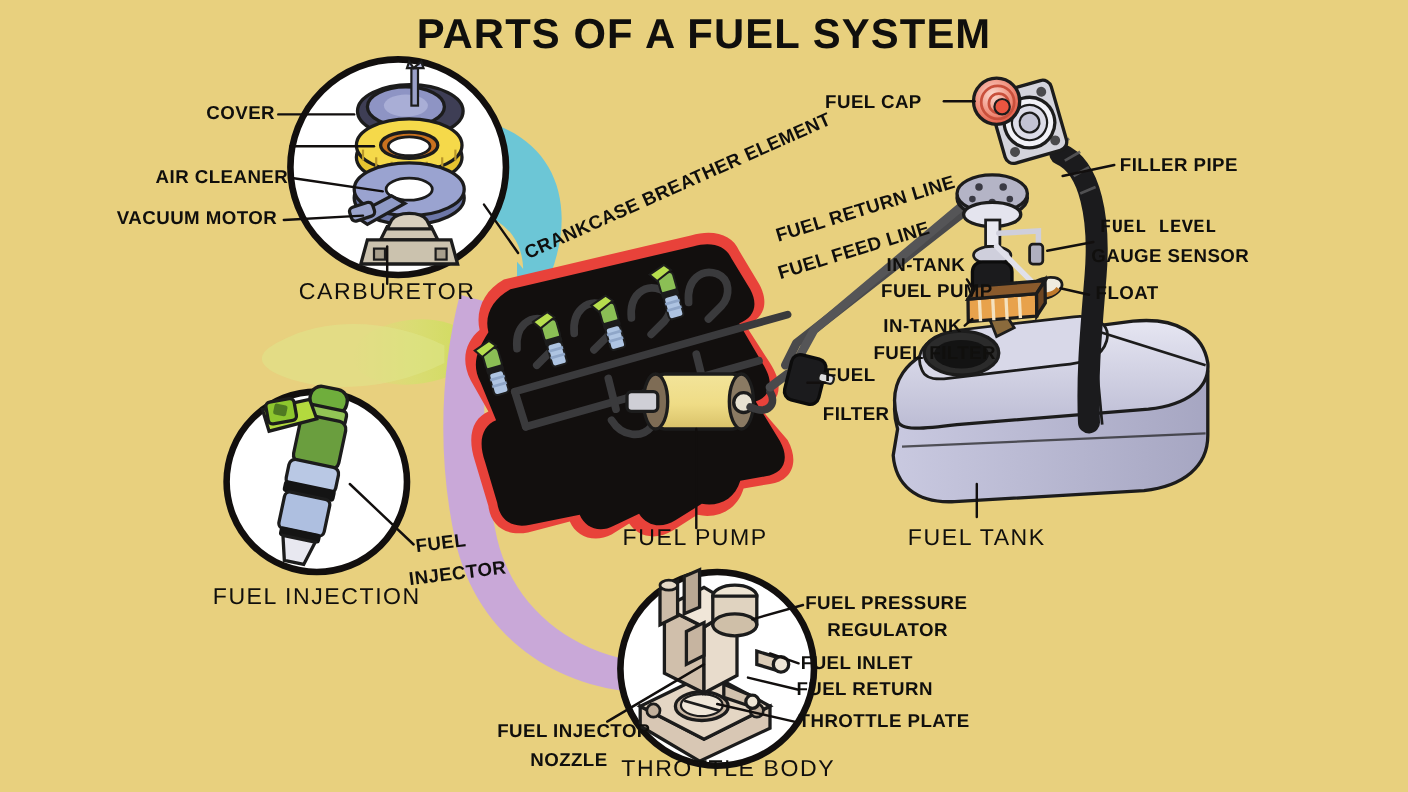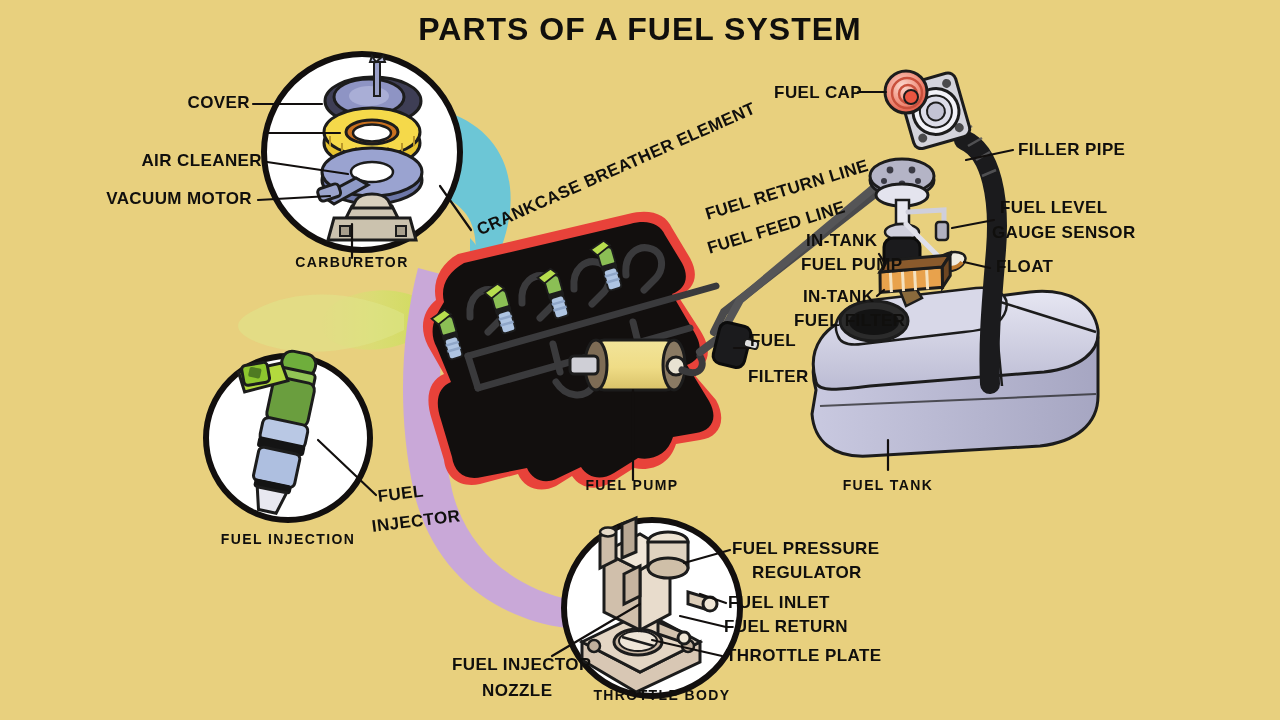--- a/index.html
+++ b/index.html
@@ -17,22 +17,22 @@
     font-family:"Liberation Sans", sans-serif;
     font-weight:700;
     color:#100f0d;
     letter-spacing:.5px;
     line-height:1.08;
     white-space:pre;
     text-transform:uppercase;
     transform-origin:left center;
   }
   .lbl.md{font-size:17px;letter-spacing:.4px;}
-  .lbl.big{font-size:14px;font-weight:700;letter-spacing:1.4px;}
-  .lbl.ttl{font-size:32px;font-weight:900;letter-spacing:1px;}
+  .lbl.big{font-size:21px;font-weight:400;letter-spacing:1.4px;}
+  .lbl.ttl{font-size:38px;font-weight:900;letter-spacing:1px;}
   .ra{text-align:right;}
   .ca{text-align:center;}
 </style>
 </head>
 <body>
 
 <div id="stage">
 
   <svg class="layer" viewBox="0 0 1280 720">
     <defs>
@@ -379,23 +379,23 @@
   <div class="lbl md" style="left:708px;top:240px;transform:rotate(-17deg);">FUEL FEED LINE</div>
 
   <div class="lbl md" style="left:750px;top:332px;">FUEL</div>
   <div class="lbl md" style="left:748px;top:368px;">FILTER</div>
 
   <div class="lbl md" style="left:806px;top:232px;">IN-TANK</div>
   <div class="lbl md" style="left:801px;top:256px;">FUEL PUMP</div>
   <div class="lbl md" style="left:803px;top:288px;">IN-TANK</div>
   <div class="lbl md" style="left:794px;top:312px;">FUEL FILTER</div>
 
-  <div class="lbl md ra" style="left:692px;top:84px;width:170px;text-align:right;">FUEL CAP</div>
+  <div class="lbl md ra" style="left:668px;top:84px;width:170px;text-align:right;">FUEL CAP</div>
   <div class="lbl md" style="left:1018px;top:141px;">FILLER PIPE</div>
-  <div class="lbl md" style="left:1000px;top:199px;">FUEL LEVEL</div>
+  <div class="lbl md" style="left:1000px;top:199px;font-family:Liberation Mono, monospace;">FUEL LEVEL</div>
   <div class="lbl md" style="left:992px;top:224px;">GAUGE SENSOR</div>
   <div class="lbl md" style="left:996px;top:258px;">FLOAT</div>
   <div class="lbl big ca" style="left:768px;top:478px;width:240px;">FUEL TANK</div>
 
   <div class="lbl md" style="left:378px;top:488px;transform:rotate(-7deg);">FUEL</div>
   <div class="lbl md" style="left:372px;top:518px;transform:rotate(-7deg);">INJECTOR</div>
   <div class="lbl big ca" style="left:176px;top:532px;width:224px;">FUEL INJECTION</div>
 
   <div class="lbl big ca" style="left:516px;top:478px;width:232px;">FUEL PUMP</div>
 

